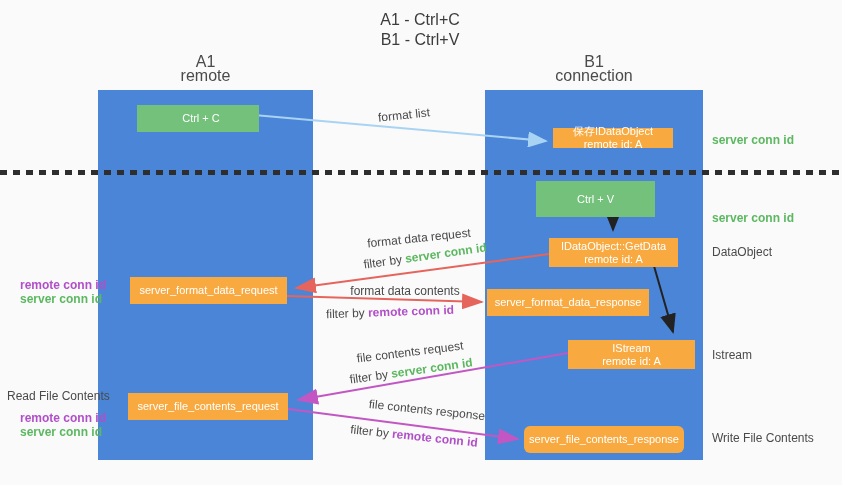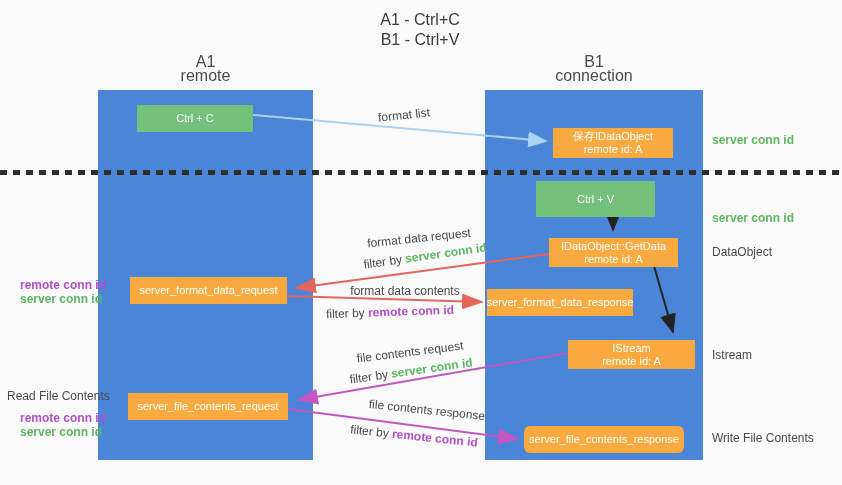--- a/index.html
+++ b/index.html
@@ -88,43 +88,43 @@
     </defs>
     <line x1="253" y1="115" x2="546" y2="141" stroke="#a9d3f2" stroke-width="2" marker-end="url(#m-blue)"></line>
     <line x1="613" y1="207" x2="613" y2="230" stroke="#222222" stroke-width="2" marker-end="url(#m-black)"></line>
     <line x1="654" y1="266" x2="673" y2="332" stroke="#222222" stroke-width="2" marker-end="url(#m-black)"></line>
     <line x1="549" y1="254" x2="296" y2="288" stroke="#e5655c" stroke-width="2" marker-end="url(#m-red)"></line>
     <line x1="287" y1="296" x2="482" y2="302" stroke="#e5655c" stroke-width="2" marker-end="url(#m-red)"></line>
     <line x1="568" y1="353" x2="298" y2="400" stroke="#c257c4" stroke-width="2" marker-end="url(#m-magenta)"></line>
     <line x1="288" y1="409" x2="518" y2="439" stroke="#c257c4" stroke-width="2" marker-end="url(#m-magenta)"></line>
   </svg>
 
-  <div class="node green" style="left:137px;top:105px;width:116px;height:27px;">
+  <div class="node green" style="left:137px;top:105px;width:116px;height:27px;padding-left:6px;">
     <span>Ctrl + C</span>
   </div>
 
-  <div class="node" style="left:553px;top:128px;width:120px;height:30px;">
+  <div class="node" style="left:553px;top:128px;width:120px;height:20px;">
     <span>保存IDataObject</span>
     <span>remote id: A</span>
   </div>
 
   <div class="node green" style="left:536px;top:181px;width:119px;height:36px;">
     <span>Ctrl + V</span>
   </div>
 
   <div class="node" style="left:549px;top:238px;width:129px;height:29px;">
     <span>IDataObject::GetData</span>
     <span>remote id: A</span>
   </div>
 
   <div class="node" style="left:130px;top:277px;width:157px;height:27px;">
     <span>server_format_data_request</span>
   </div>
 
-  <div class="node" style="left:487px;top:289px;width:146px;height:27px;justify-content:center;">
+  <div class="node" style="left:487px;top:289px;width:162px;height:27px;justify-content:center;">
     <span>server_format_data_response</span>
   </div>
 
   <div class="node" style="left:568px;top:340px;width:127px;height:29px;">
     <span>IStream</span>
     <span>remote id: A</span>
   </div>
 
   <div class="node" style="left:128px;top:393px;width:160px;height:27px;">
     <span>server_file_contents_request</span>

